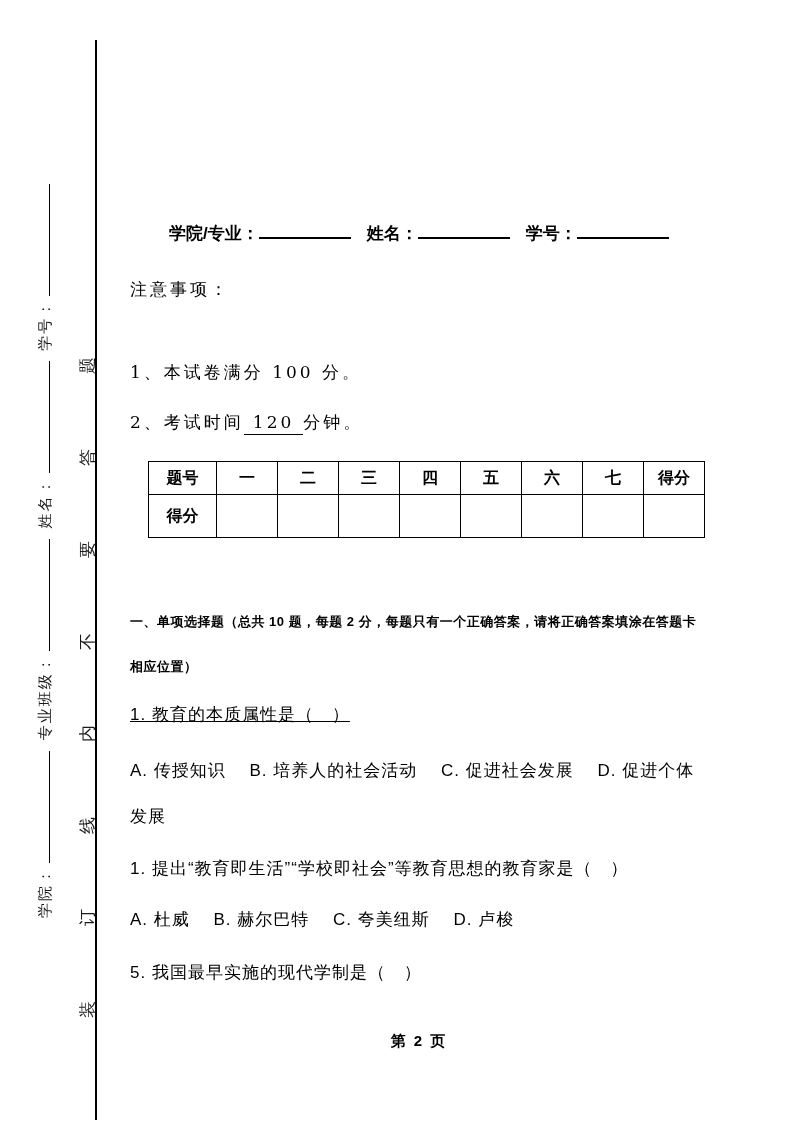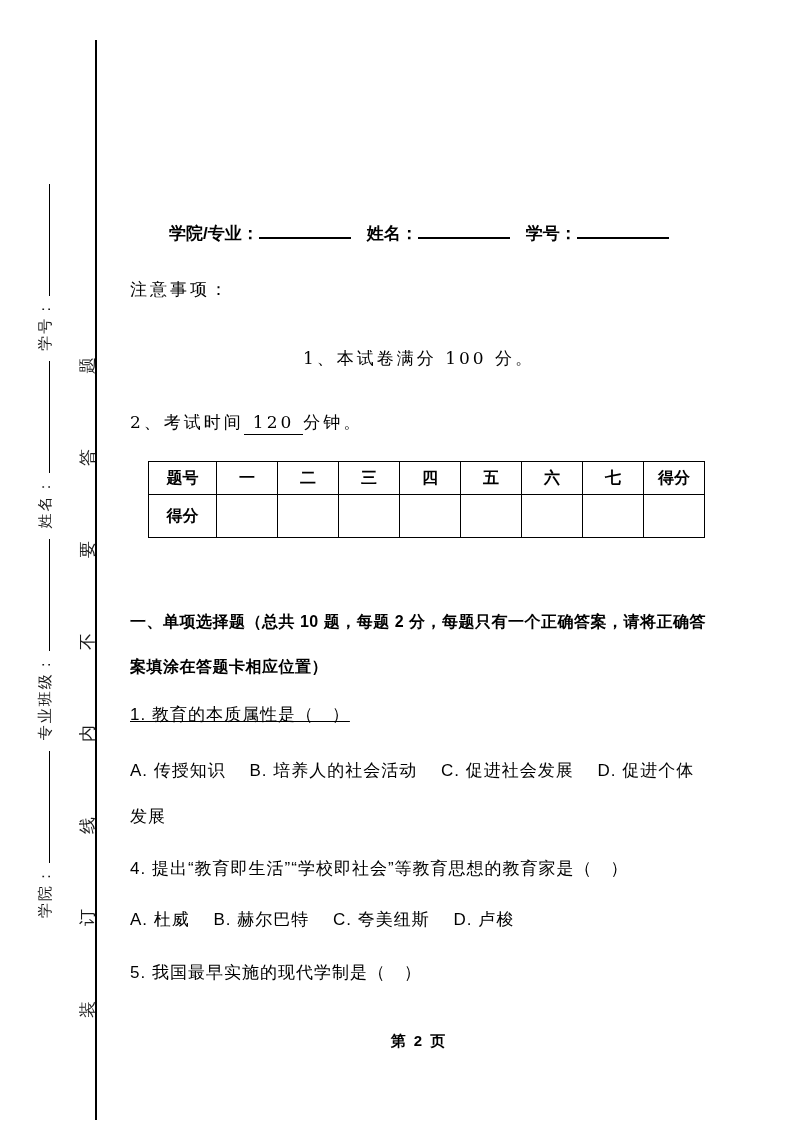--- a/index.html
+++ b/index.html
@@ -79,21 +79,21 @@
     border-bottom: 2px solid #000;
     margin-right: 16px;
   }
   .notice {
     font-family: "DejaVu Serif", serif;
     font-size: 17px;
     letter-spacing: 3px;
     line-height: 24px;
   }
   .notice-heading { top: 277px; }
-  .note-1 { top: 346px; text-align: center; }
+  .note-1 { top: 360px; }
   .note-2 { top: 410px; }
   .u-val {
     display: inline-block;
     border-bottom: 1.6px solid #000;
     padding: 0 9px;
   }
 
   
   .score-table {
     position: absolute;
@@ -110,21 +110,21 @@
     width: 61px;
   }
   .score-table td.first { width: 68px; }
   .score-table tr.r-head td { height: 33px; }
   .score-table tr.r-score td { height: 43px; }
   .score-table tr.r-grader td { height: 52px; }
 
   
   .section-heading {
     top: 599px;
-    font-size: 16px;
+    font-size: 13px;
     font-weight: bold;
     line-height: 45px;
     letter-spacing: 0.5px;
   }
   .q {
     font-size: 17px;
     line-height: 46px;
     letter-spacing: 1px;
   }
   .q1-text { top: 692px; text-decoration: underline; }
@@ -192,20 +192,20 @@
       <td></td>
     </tr>
   </tbody>
     </table>
 
   <div class="main-block section-heading">一、单项选择题（总共 10 题，每题 2 分，每题只有一个正确答案，请将正确答案填涂在答题卡相应位置）</div>
 
   <div class="main-block q q1-text">1. 教育的本质属性是（　）</div>
   <div class="main-block q q1-opts">A. 传授知识　 B. 培养人的社会活动　 C. 促进社会发展　 D. 促进个体发展</div>
 
-  <div class="main-block q q2-text">4. 提出“教育即生活”“学校即社会”等教育思想的教育家是（　）</div>
+  <div class="main-block q q2-text">1. 提出“教育即生活”“学校即社会”等教育思想的教育家是（　）</div>
   <div class="main-block q q2-opts">A. 杜威　 B. 赫尔巴特　 C. 夸美纽斯　 D. 卢梭</div>
 
   <div class="main-block q q3-text">5. 我国最早实施的现代学制是（　）</div>
 
   <div class="main-block footer">第 2 页</div>
 
 </div>
 
 </body></html>

